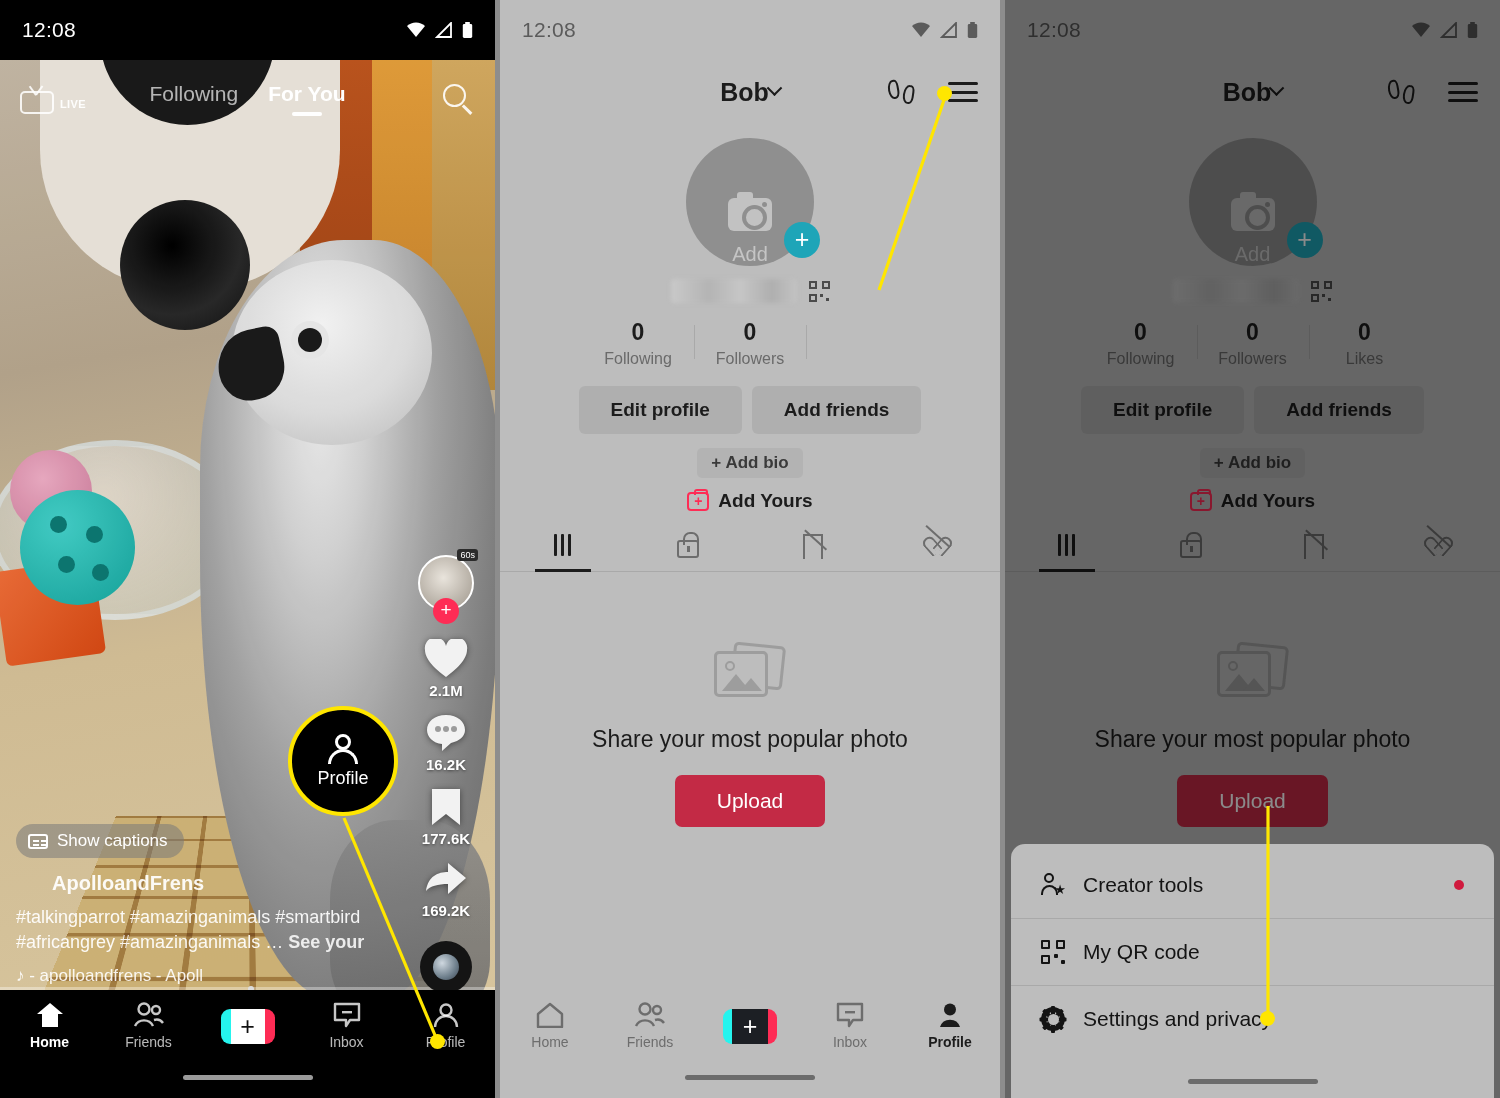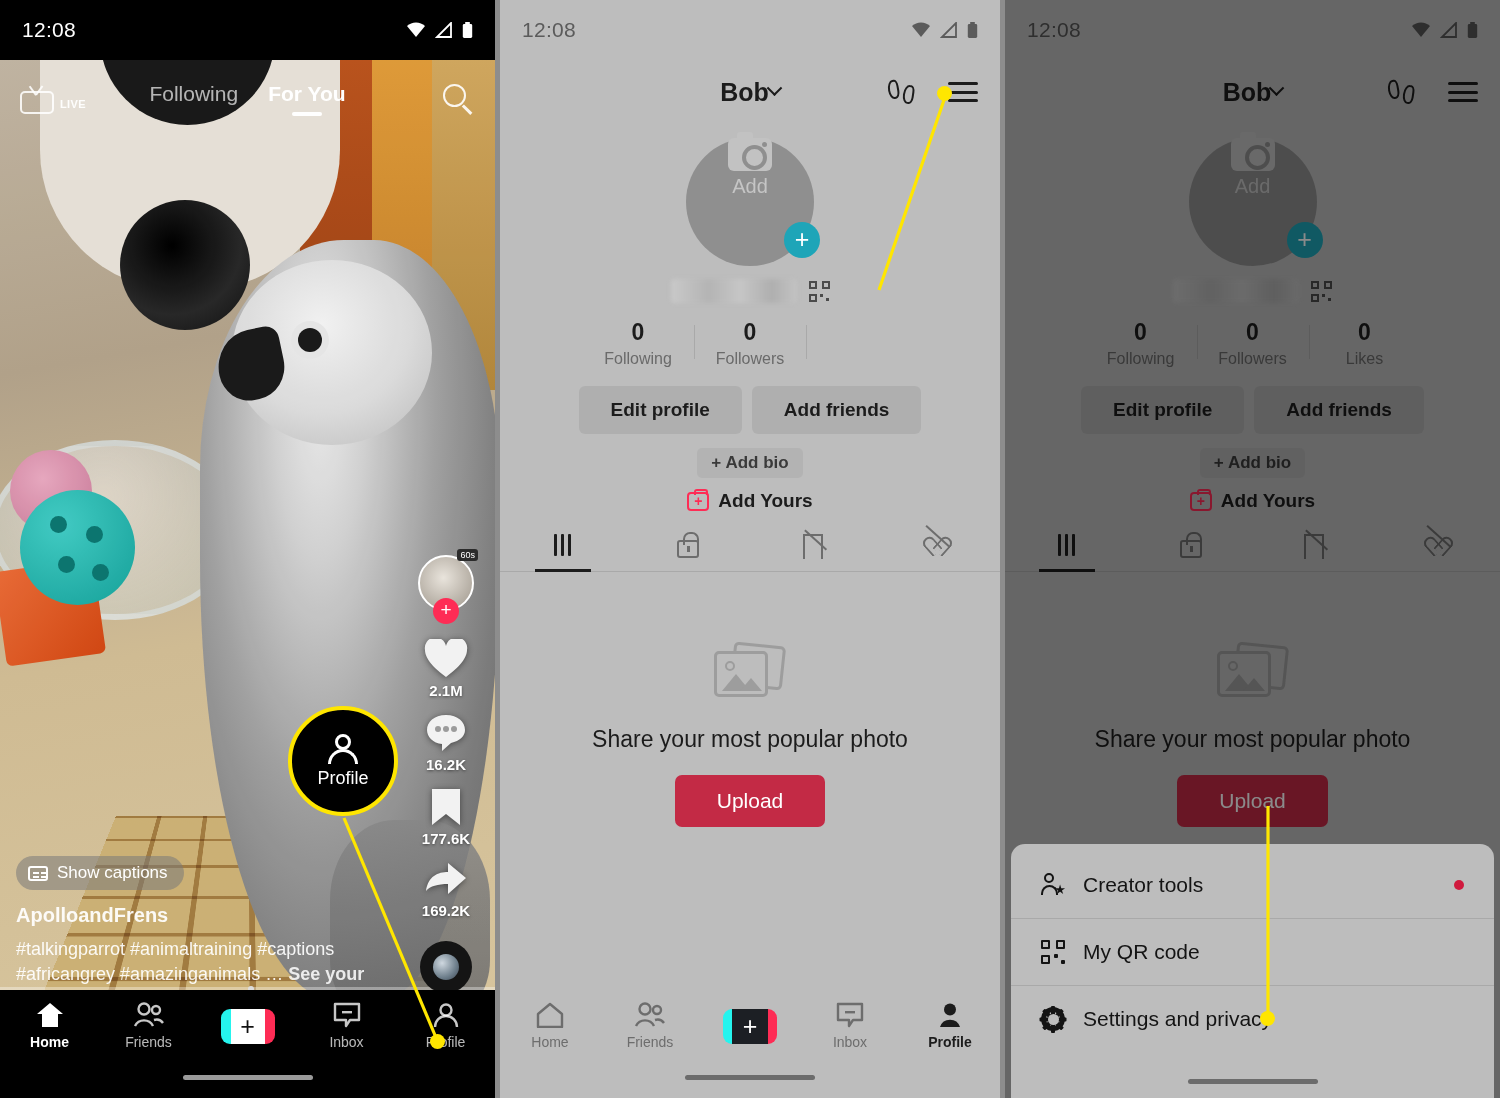--- a/index.html
+++ b/index.html
@@ -99,21 +99,21 @@
                display:flex; align-items:center; justify-content:center; }
   .rail-disc .inner { width: 26px; height:26px; border-radius:50%;
                background: radial-gradient(circle at 35% 35%,#cfd8e0,#6e7f8c 60%,#3a4450); }
 
   
   .capbox { position: absolute; left: 16px; bottom: 112px; width: 370px; z-index: 14; color: #fff; }
   .showcap { display:inline-flex; align-items:center; gap:9px; background: rgba(120,120,120,.55);
              padding: 7px 16px 7px 12px; border-radius: 22px; font-size: 17px; margin-bottom: 14px; }
   .showcap .cc { width: 20px; height: 15px; border: 2px solid #fff; border-radius: 3px; position: relative; }
   .showcap .cc::before { content:""; position:absolute; left:3px; top:4px; width:6px; height:2px; background:#fff; box-shadow: 8px 0 0 #fff, -0px 4px 0 #fff, 8px 4px 0 #fff;}
-  .cap-user { font-size: 20px; font-weight: 700; margin-bottom: 10px; color: rgba(255,255,255,.92); }
+  .cap-user { font-size: 20px; font-weight: 700; margin-bottom: 10px; color: rgba(255,255,255,.92); margin-left: 36px; }
   .cap-tags { font-size: 18px; line-height: 1.35; color: rgba(255,255,255,.92); position: relative; }
   .cap-more { color: rgba(255,255,255,.85); font-weight: 600; }
   .cap-music { display:flex; align-items:center; gap: 8px; font-size: 17px; margin-top: 12px; color: rgba(255,255,255,.9); }
 
   
   .botnav { position:absolute; left:0; right:0; bottom:0; height: 108px; z-index: 20; }
   .p1 .botnav { background:#000; }
   .botnav .row { display:flex; height: 72px; align-items:center; }
   .nav-item { flex:1; display:flex; flex-direction:column; align-items:center; gap: 6px; }
   .nav-lbl { font-size: 14px; }
@@ -141,21 +141,21 @@
   .head-icons { position:absolute; right: 22px; top: 50%; transform: translateY(-50%); display:flex; align-items:center; gap: 30px; }
   .ham { width: 30px; height: 20px; display:flex; flex-direction:column; justify-content:space-between; }
   .ham i { display:block; height: 3px; background:#1c1c1c; border-radius:2px; }
   .foot-ico { width: 30px; height: 26px; position: relative; }
   .foot-ico .f1, .foot-ico .f2 { position:absolute; width: 11px; height: 19px; border: 2.4px solid #1c1c1c; border-radius: 60% 40% 45% 55%; }
   .foot-ico .f1 { left: 0; top: 1px; transform: rotate(-10deg); }
   .foot-ico .f2 { left: 15px; top: 6px; transform: rotate(8deg); }
 
   .avatar-wrap { display:flex; justify-content:center; margin-top: 14px; position: relative; }
   .avatar { width: 128px; height: 128px; border-radius: 50%; background:#8f8f8f; position:relative;
-            display:flex; flex-direction:column; align-items:center; justify-content:flex-start; gap:4px; }
+            display:flex; flex-direction:column; align-items:center; justify-content:flex-end; gap:12px; }
   .cam { width: 44px; height: 33px; border-radius: 6px; background:#c2c2c2; position:relative; }
   .cam::before { content:""; position:absolute; left:14px; top:7px; width:17px; height:17px; border-radius:50%; border:4px solid #8f8f8f; }
   .cam::after { content:""; position:absolute; left:9px; top:-6px; width:16px; height:8px; background:#c2c2c2; border-radius:3px 3px 0 0; }
   .cam .dot { position:absolute; right:5px; top:4px; width:5px; height:5px; border-radius:50%; background:#8f8f8f; }
   .avatar .addtxt { font-size: 20px; color:#c5c5c5; }
   .plusbadge { position:absolute; right:-6px; bottom: 8px; width: 36px; height: 36px; border-radius: 50%;
                background:#1ea5b8; color:#fff; font-size: 25px; line-height: 34px; text-align:center; }
   .uname-row { display:flex; align-items:center; justify-content:center; gap: 12px; margin-top: 13px; }
   .uname-blur { width: 126px; height: 24px; border-radius: 4px;
                 background: linear-gradient(90deg,#c9c9c9,#b4b4b4 30%,#c6c6c6 55%,#afafaf 80%,#c3c3c3); filter: blur(2.2px); }
@@ -344,23 +344,24 @@
         </div>
     </div>
 
     <div class="capbox">
       <div class="showcap">
         <span class="cc"></span>
         <span>Show captions</span>
       </div>
       <div class="cap-user">ApolloandFrens</div>
       <div class="cap-tags">
-        <span>#talkingparrot #animaltraining #captions #africangrey #amazinganimals …</span>
+        <span>#talkingparrot #amazinganimals #smartbird #africangrey #amazinganimals …</span>
         <span class="cap-more">See your</span>
       </div>
+      <div class="cap-music">♪  - apolloandfrens - Apoll</div>
     </div>
 
     <div class="progline">
         <div class="dot"></div>
       </div>
 
     <div class="botnav">
       <div class="row">
         <div class="nav-item active">
           <svg width="28" height="26" viewBox="0 0 28 26">

